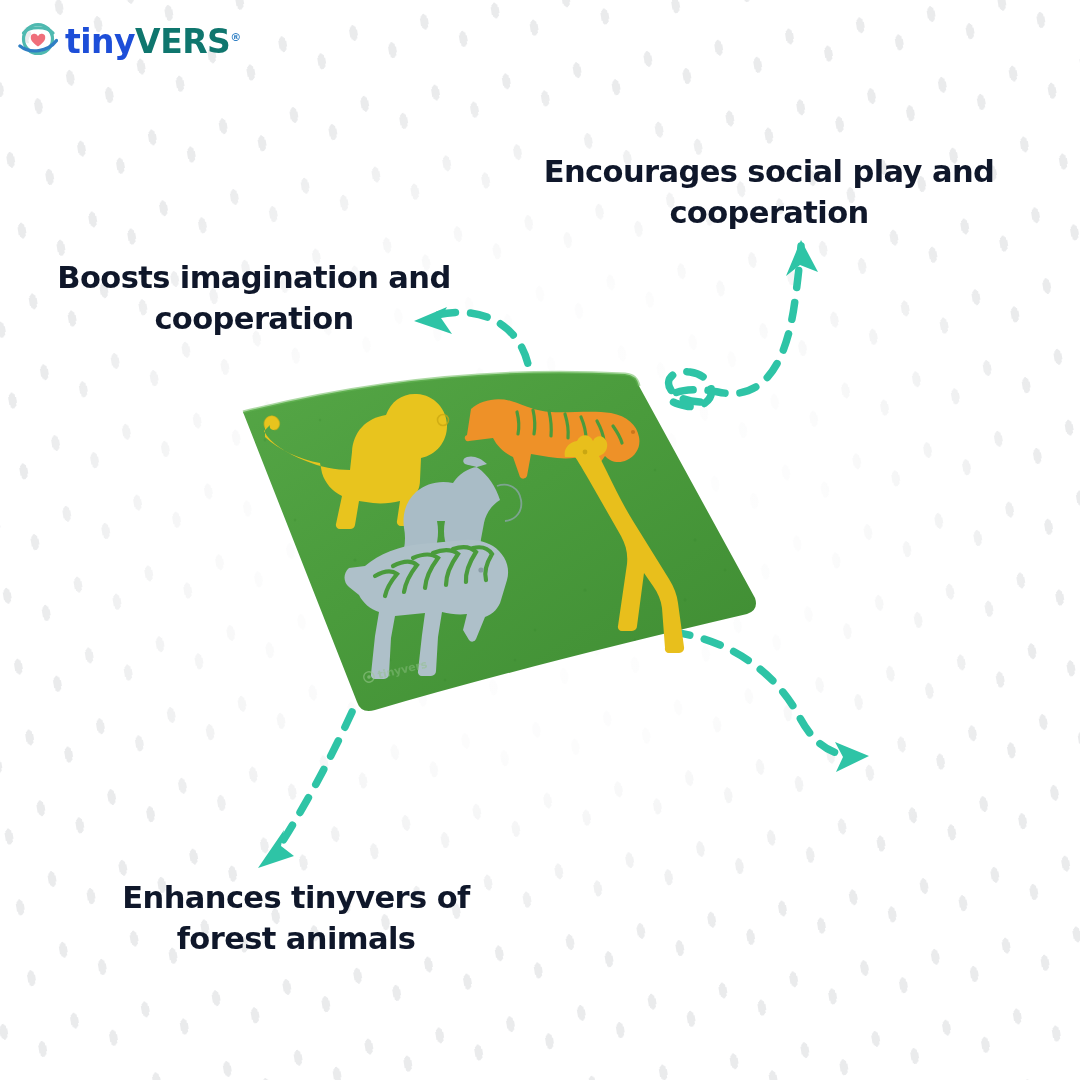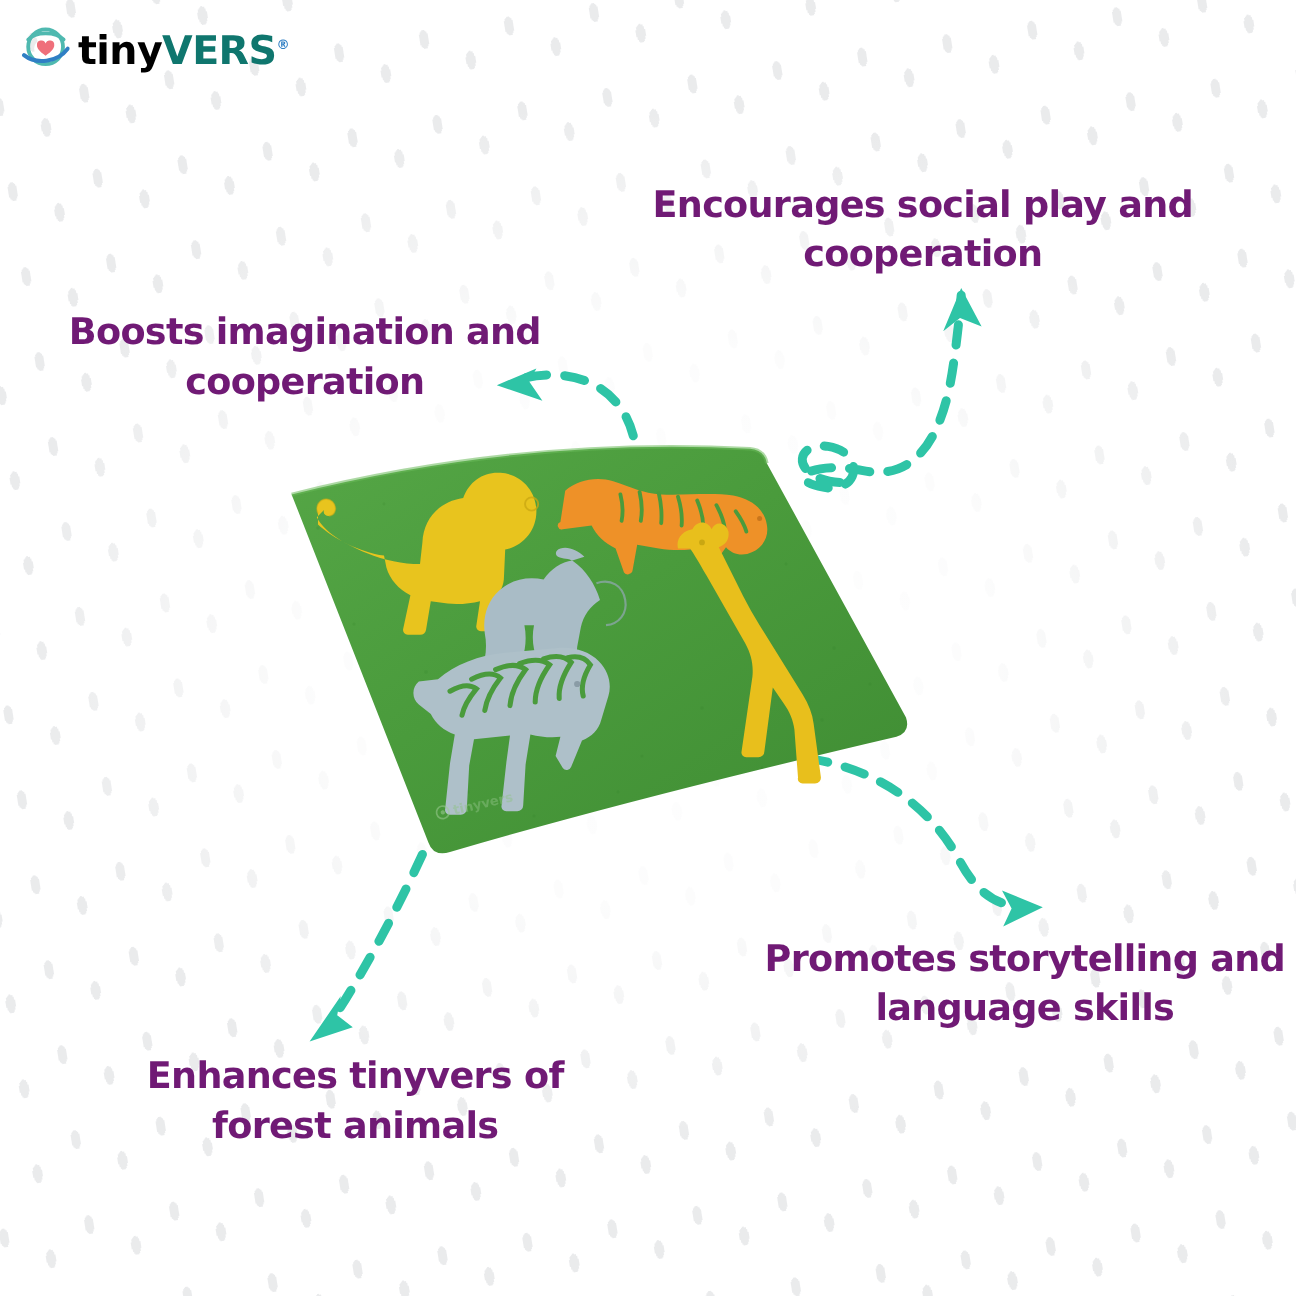--- a/index.html
+++ b/index.html
@@ -56,33 +56,33 @@
   #logo .mark { width: 40px; height: 40px; display:block; }
   #logo .wordmark {
     font-family: "DejaVu Sans", sans-serif;
     font-weight: bold;
     font-size: 33px;
     letter-spacing: -0.5px;
     line-height: 1;
     position: relative;
     top: 1px;
   }
-  #logo .w-tiny { color: #000000; }
+  #logo .w-tiny { color: #1d4ed8; }
   #logo .w-vers { color: #0f766e; }
   #logo .reg {
     font-size: 11px;
     color: #2f7fc4;
     vertical-align: super;
     font-weight: bold;
   }
 
   
   .callout {
     position: absolute;
-    color: #701a75;
+    color: #0f172a;
     font-family: "DejaVu Sans", sans-serif;
     font-weight: bold;
     font-size: 30.5px;
     line-height: 1.33;
     letter-spacing: -0.6px;
     text-align: center;
     white-space: pre-line;
   }
   #callout-social      { left: 530px; top: 152px; width: 478px; }
   #callout-imagination { left: 44px;  top: 258px; width: 420px; }
@@ -134,22 +134,20 @@
       <span class="w-tiny">tiny</span><span class="w-vers">VERS</span><span class="reg">®</span>
     </div>
   </div>
 
   <div class="callout" id="callout-social">Encourages social play and
 cooperation</div>
 
   <div class="callout" id="callout-imagination">Boosts imagination and
 cooperation</div>
 
-  <div class="callout" id="callout-storytelling">Promotes storytelling and
-language skills</div>
 
   <div class="callout" id="callout-knowledge">Enhances tinyvers of
 forest animals</div>
 
   <svg id="arrows" viewBox="0 0 1080 1080">
     <g fill="none" stroke="#2ec4a6" stroke-width="7.5" stroke-linecap="round" stroke-dasharray="17 15">
 
       <path d="M 700 402
                C 660 400, 660 368, 690 372
                C 722 377, 716 412, 686 406

